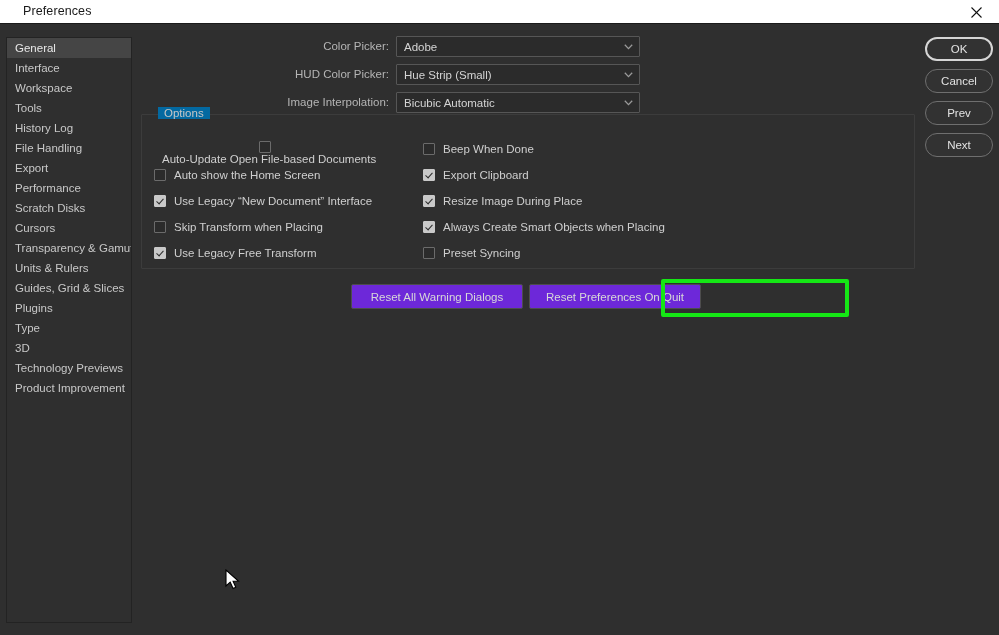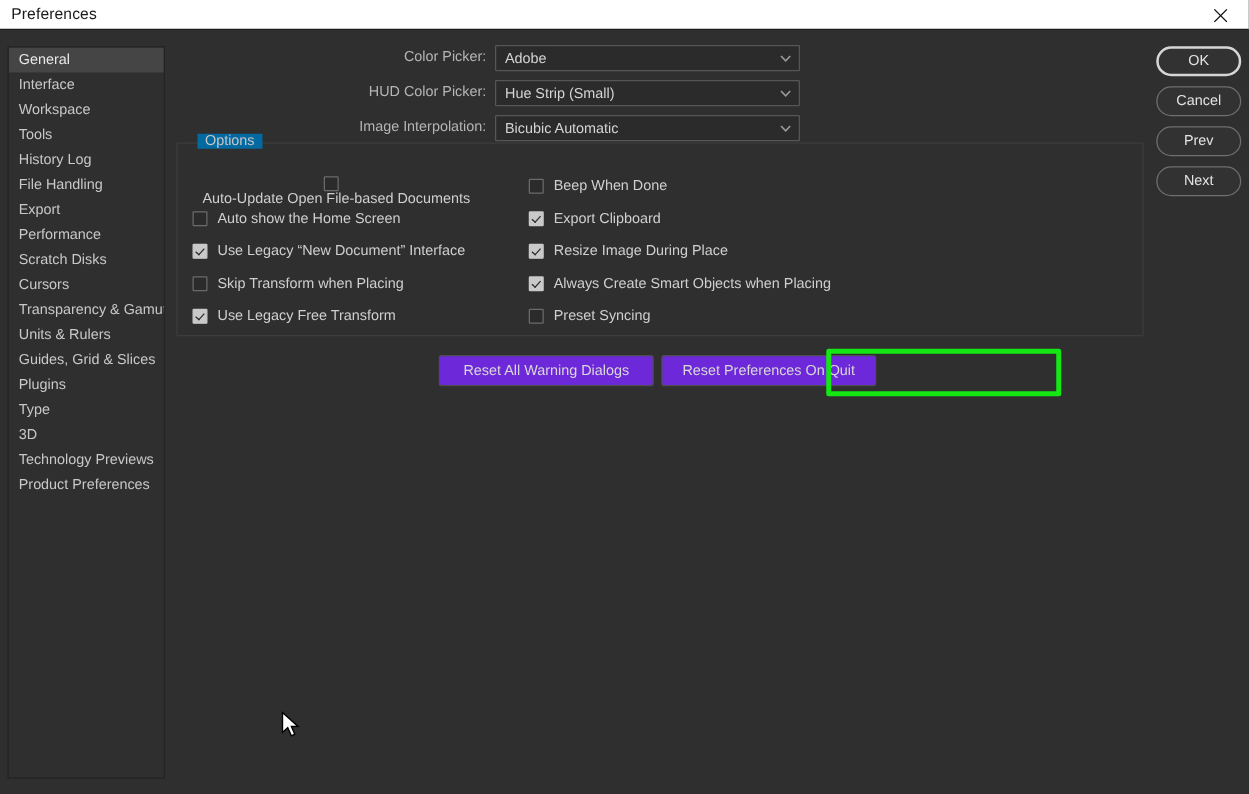--- a/index.html
+++ b/index.html
@@ -13,21 +13,21 @@
   }
 
   
   #titlebar {
     position: absolute; left: 0; top: 0;
     width: 999px; height: 24px;
     background: #ffffff;
     border-bottom: 1px solid #1b1b1b;
   }
   #title-text {
-    position: absolute; left: 9px; top: 4px;
+    position: absolute; left: 23px; top: 4px;
     font-size: 12.5px; color: #1a1a1a;
     letter-spacing: .1px;
     white-space: nowrap;
   }
   #close-btn {
     position: absolute; right: 0; top: 0;
     width: 45px; height: 24px;
     display: flex; align-items: center; justify-content: center;
     cursor: pointer;
   }
@@ -238,21 +238,21 @@
       <div class="side-item"><span>Performance</span></div>
       <div class="side-item"><span>Scratch Disks</span></div>
       <div class="side-item"><span>Cursors</span></div>
       <div class="side-item"><span>Transparency &amp; Gamut</span></div>
       <div class="side-item"><span>Units &amp; Rulers</span></div>
       <div class="side-item"><span>Guides, Grid &amp; Slices</span></div>
       <div class="side-item"><span>Plugins</span></div>
       <div class="side-item"><span>Type</span></div>
       <div class="side-item"><span>3D</span></div>
       <div class="side-item"><span>Technology Previews</span></div>
-      <div class="side-item"><span>Product Preferences</span></div>
+      <div class="side-item"><span>Product Improvement</span></div>
     </div>
 
   <div id="main">
 
     <div id="fields-host">
         <div class="field-row" style="left: 0px; top: 11px; width: 520px;">
           <div class="field-label" style="right: 271px; width: 240px;">Color Picker:</div>
           <div class="select-box" style="left: 256px; top: 0px; width: 244px;">
             <span class="select-value">Adobe</span>
             <svg class="chev" width="9" height="6" viewBox="0 0 9 6">

